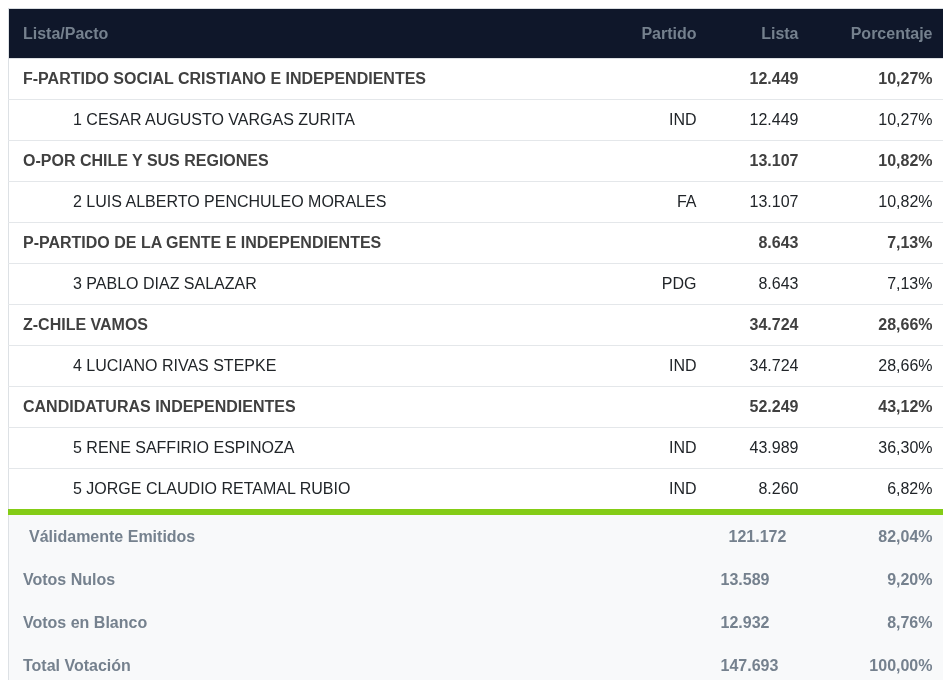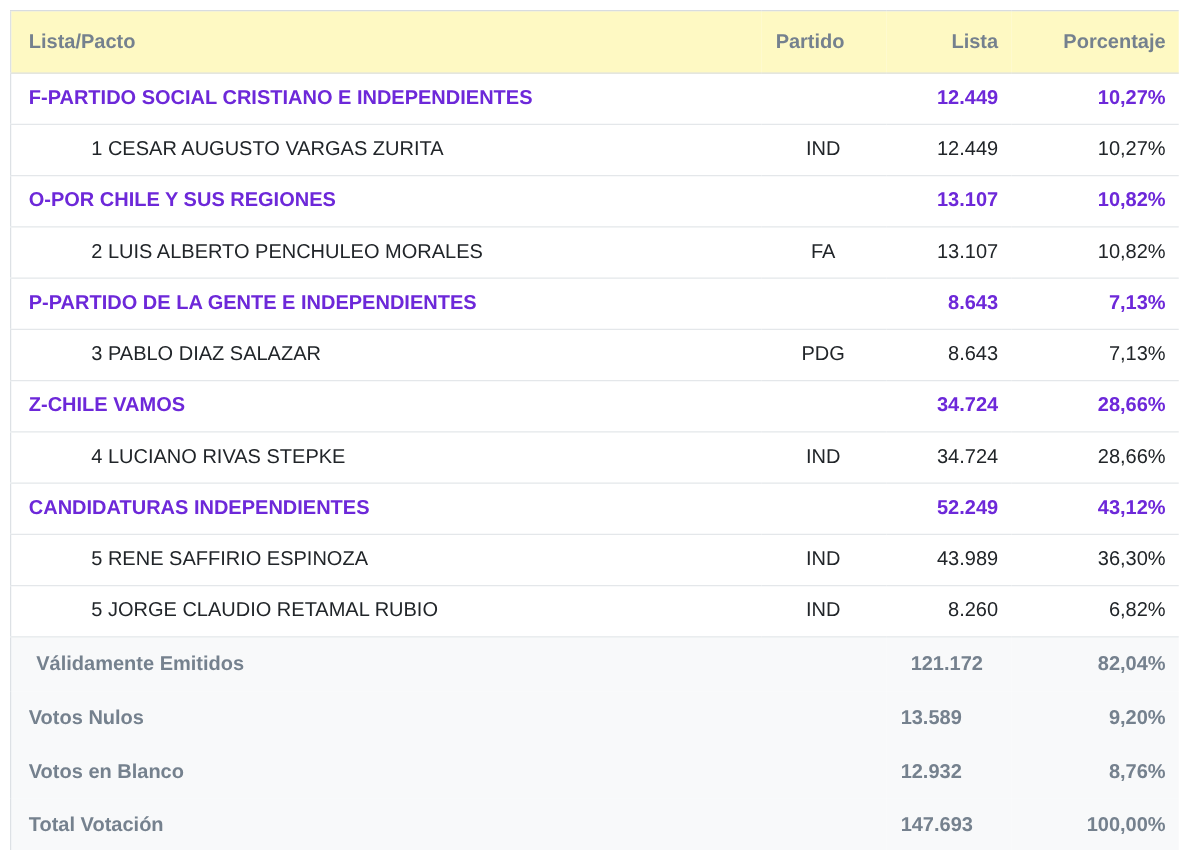--- a/index.html
+++ b/index.html
@@ -24,64 +24,64 @@
     table-layout: fixed;
     width: 952px;
     border-left: 1px solid #dde1e5;
   }
   col.c-name     { width: 600px; }
   col.c-partido  { width: 100px; }
   col.c-votos    { width: 100px; }
   col.c-pct      { width: 152px; }
 
   thead th {
-    background: #fef9c3;
+    background: #0f172a;
     color: #75818e;
     font-weight: bold;
     font-size: 16px;
     height: 49px;
     border-top: 1px solid #d8dce0;
     border-bottom: 1px solid #dcdfe3;
     padding: 0 12px;
     vertical-align: middle;
     white-space: nowrap;
   }
   th.h-name    { text-align: left; padding-left: 14px; }
-  th.h-partido { text-align: left; }
+  th.h-partido { text-align: right; }
   th.h-votos   { text-align: right; padding-right: 10px; }
   th.h-pct     { text-align: right; padding-right: 28px; }
 
   tbody td {
     font-size: 16px;
     color: #212529;
     height: 40px;
     border-bottom: 1px solid #e4e7ea;
     padding: 0 12px;
     vertical-align: middle;
     white-space: nowrap;
     overflow: hidden;
   }
-  tr.pact td { font-weight: bold; color: #6d28d9; margin-top: 36px; }
+  tr.pact td { font-weight: bold; color: #404040; margin-top: 36px; }
   td.name    { padding-left: 14px; text-align: left; }
   tr.candidate td.name { padding-left: 64px; }
-  td.partido { text-align: center; }
+  td.partido { text-align: right; }
   td.votos   { text-align: right; padding-right: 10px; }
   td.pct     { text-align: right; padding-right: 28px; }
 
   tfoot td {
     background: #f8f9fa;
     color: #75818e;
     font-weight: bold;
     font-size: 16px;
     height: 43px;
     padding: 0 12px;
     vertical-align: middle;
     white-space: nowrap;
   }
-  tfoot tr.first td { border-top: 1px solid #84cc16; padding-left: 20px; }
+  tfoot tr.first td { border-top: 6px solid #84cc16; padding-left: 20px; }
   tfoot td.name  { padding-left: 14px; text-align: left; }
   tfoot td.votos { text-align: left; padding-right: 10px; }
   tfoot td.pct   { text-align: right; padding-right: 28px; }
 </style>
 </head>
 <body>
 
 <div class="table-wrap">
   <table class="results">
     <colgroup>

